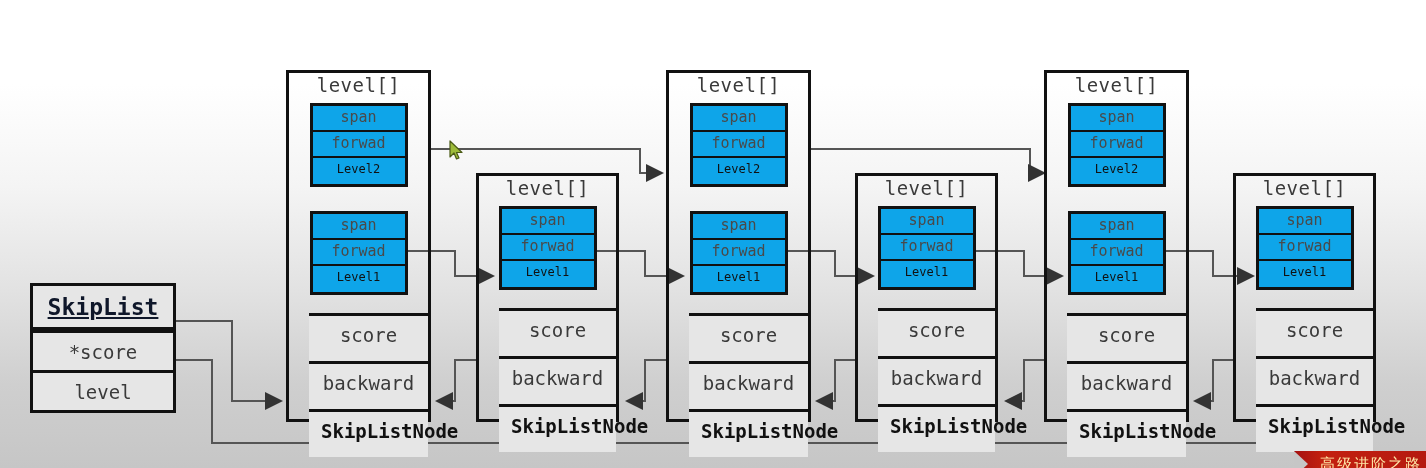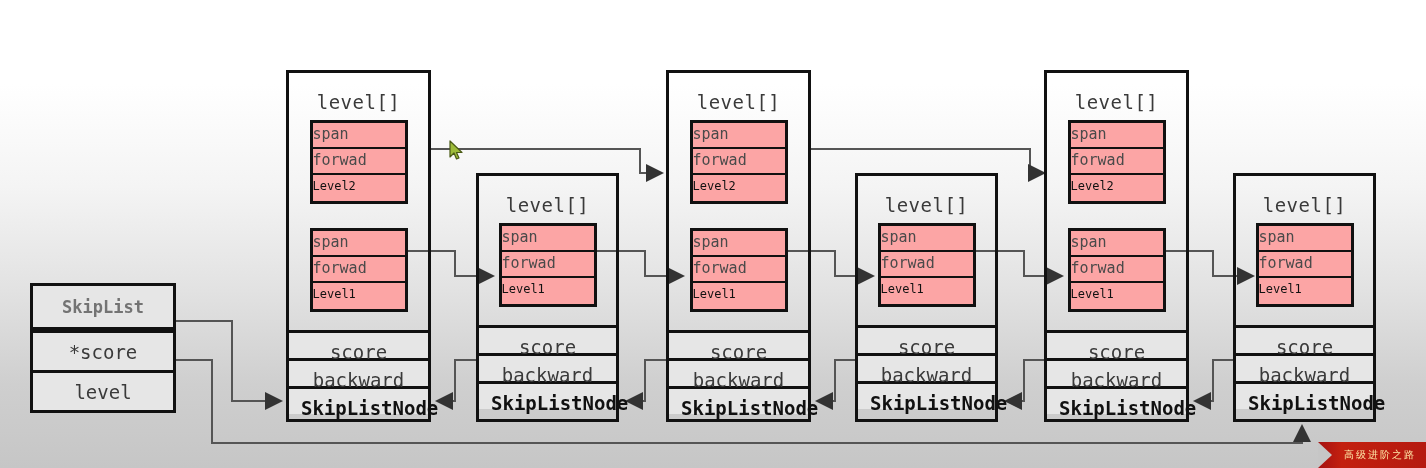--- a/index.html
+++ b/index.html
@@ -8,52 +8,52 @@
     font-family:"DejaVu Sans Mono","Liberation Mono",monospace;
     background:linear-gradient(180deg,#ffffff 0%,#ffffff 18%,#f4f4f4 40%,#e2e2e2 62%,#cfcfcf 82%,#c6c6c6 100%);
     position:relative;
   }
   #stage{position:absolute;left:0;top:0;width:1426px;height:468px;}
   svg.wires{position:absolute;left:0;top:0;width:1426px;height:468px;pointer-events:none;}
 
   .node{position:absolute;box-sizing:border-box;border:3px solid #111;background:transparent;}
   .node .hdr{
     text-align:center;color:#3a3a3a;font-size:19px;letter-spacing:.5px;
-    padding:18px 0 3px 0;
+    padding:1px 0 3px 0;
   }
   .lvlblock{
     box-sizing:border-box;border:3px solid #111;margin:0 auto;width:98px;background:#fdfdfd;
   }
   .lvlblock .cell{
-    box-sizing:border-box;height:26px;line-height:22px;text-align:left;
-    font-size:15px;color:#4a4a4a;border-bottom:2px solid #111;background:#fca5a5;
+    box-sizing:border-box;height:26px;line-height:22px;text-align:center;
+    font-size:15px;color:#4a4a4a;border-bottom:2px solid #111;background:#0ea5e9;
   }
   .lvlblock .cell.last{border-bottom:none;font-weight:normal;color:#111;font-size:12px;}
   .rowcell{
-    box-sizing:border-box;height:28px;line-height:38px;text-align:center;
-    font-size:19px;color:#3a3a3a;border-top:3px solid #111;background:#e6e6e6;
+    box-sizing:border-box;height:48px;line-height:38px;text-align:center;
+    font-size:19px;color:#3a3a3a;border-top:3px solid #111;background:#e6e6e6;margin-left:20px;
   }
   .rowcell.title{font-weight:bold;color:#111;font-size:19px;padding-left:12px;}
 
   
   .slbox{position:absolute;box-sizing:border-box;border:3px solid #111;background:#e6e6e6;}
   .slbox .r{
     box-sizing:border-box;height:40px;line-height:38px;text-align:center;
     font-size:19px;color:#3a3a3a;border-top:3px solid #111;
   }
   .slbox .r.first{border-top:none;}
-  .slbox .r.head{font-weight:bold;color:#737373;font-size:17px;height:44px;line-height:42px;border-bottom:3px solid #111;}
+  .slbox .r.head{font-weight:bold;color:#0f172a;font-size:23px;height:44px;line-height:42px;border-bottom:3px solid #111;text-decoration:underline;}
 
   .cursor{position:absolute;width:16px;height:22px;}
   .banner{
-    position:absolute;right:0;bottom:0;height:26px;
+    position:absolute;right:0;bottom:0;height:17px;
     background:linear-gradient(90deg,#a51111 0%,#c3200f 22%,#b51a10 100%);
     color:#ffe9a8;font-family:"DejaVu Sans","Liberation Sans",sans-serif;
-    font-size:10px;line-height:26px;letter-spacing:2px;white-space:nowrap;
-    padding:0 10px 0 26px;overflow:hidden;
+    font-size:15px;line-height:26px;letter-spacing:2px;white-space:nowrap;
+    padding:0 4px 0 26px;overflow:hidden;
   }
   .banner:before{
     content:"";position:absolute;left:0;top:0;width:0;height:0;
     border-top:13px solid transparent;border-bottom:13px solid transparent;
     border-left:14px solid #c6c6c6;
   }
 </style>
 </head>
 <body>
 

